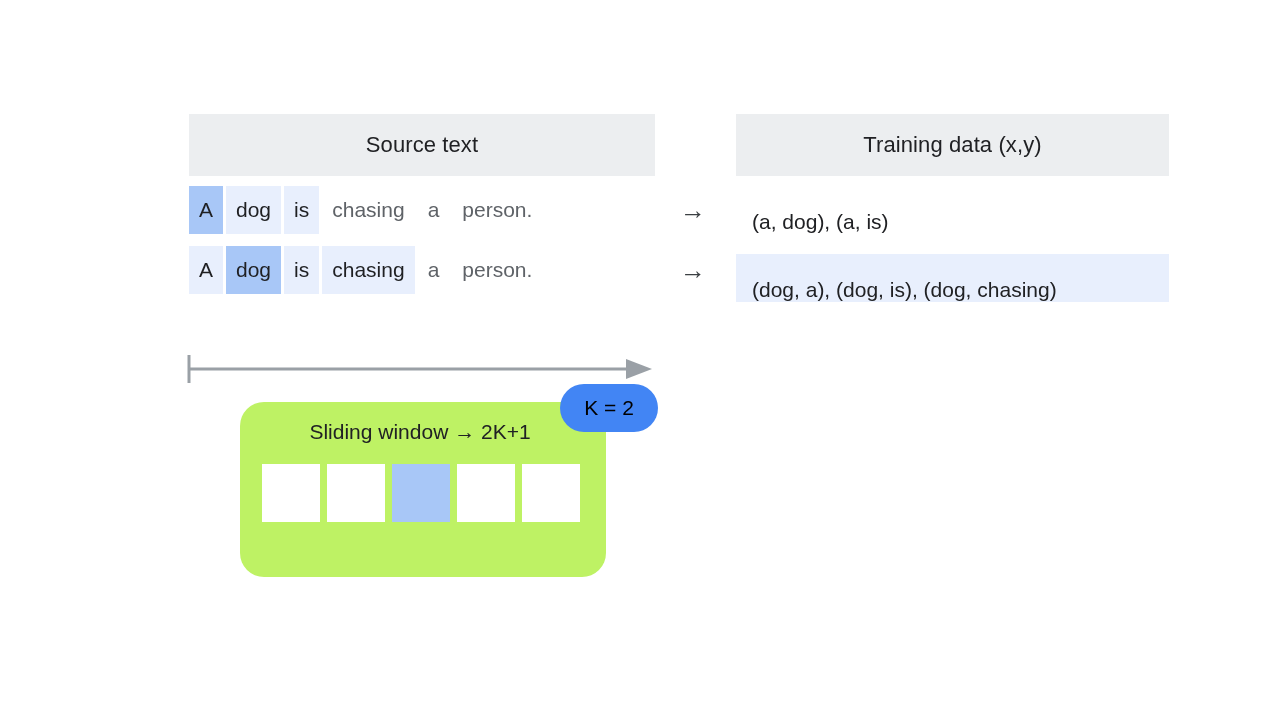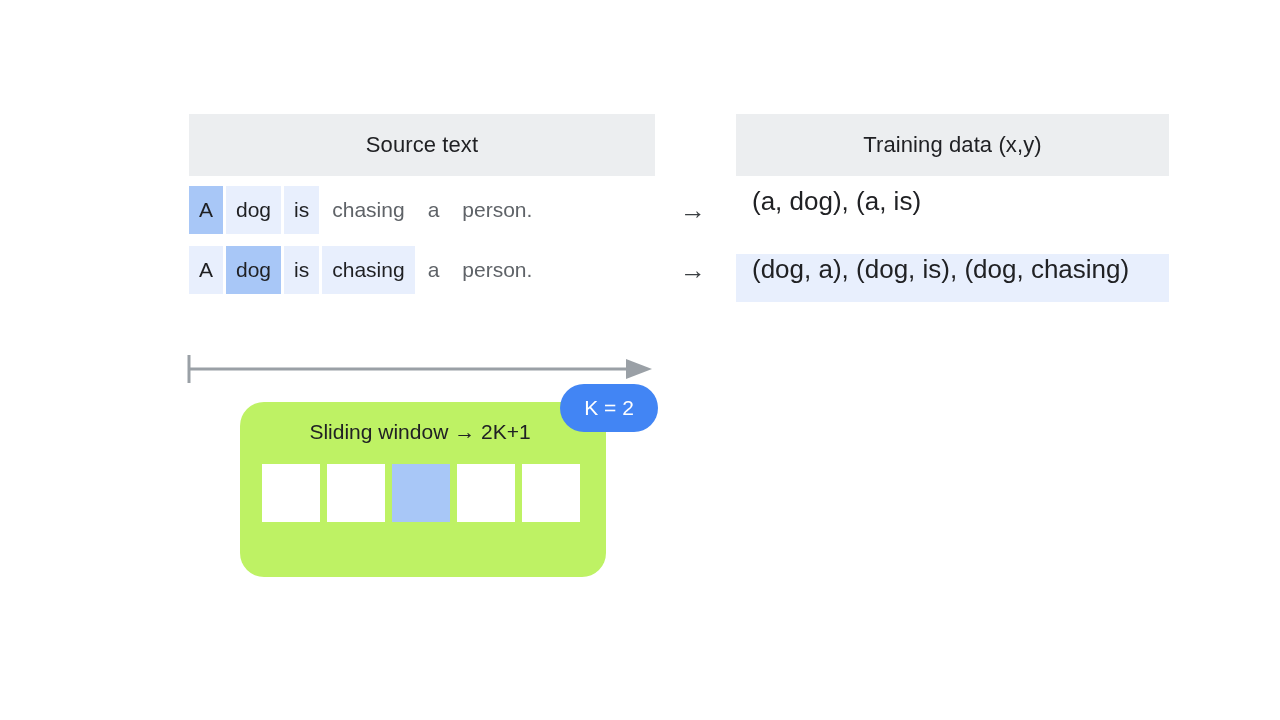--- a/index.html
+++ b/index.html
@@ -94,24 +94,24 @@
   }
   #row-arrow-1 { left: 680px; top: 186px; }
   #row-arrow-2 { left: 680px; top: 246px; }
 
   .training-row {
     position: absolute;
     left: 736px;
     width: 433px;
     height: 48px;
     display: flex;
-    align-items: flex-start;
+    align-items: flex-end;
     padding-left: 16px;
     box-sizing: border-box;
-    font-size: 26px;
+    font-size: 21px;
     color: #202124;
     white-space: nowrap;
   }
   #training-row-1 { top: 186px; background: transparent; }
   #training-row-2 { top: 246px; background: #e8effd; margin-top: 8px; }
 
   
   #timeline {
     position: absolute;
     left: 186px;
@@ -161,21 +161,21 @@
     position: absolute;
     left: 560px;
     top: 384px;
     width: 98px;
     height: 48px;
     background: #4285f4;
     border-radius: 24px;
     display: flex;
     align-items: center;
     justify-content: center;
-    color: #ffffff;
+    color: #000000;
     font-size: 21px;
   }
 </style>
 </head>
 <body>
 
 <div id="canvas">
 
   <div id="training-header" class="panel-header">
     <span>Training data (x,y)</span>

